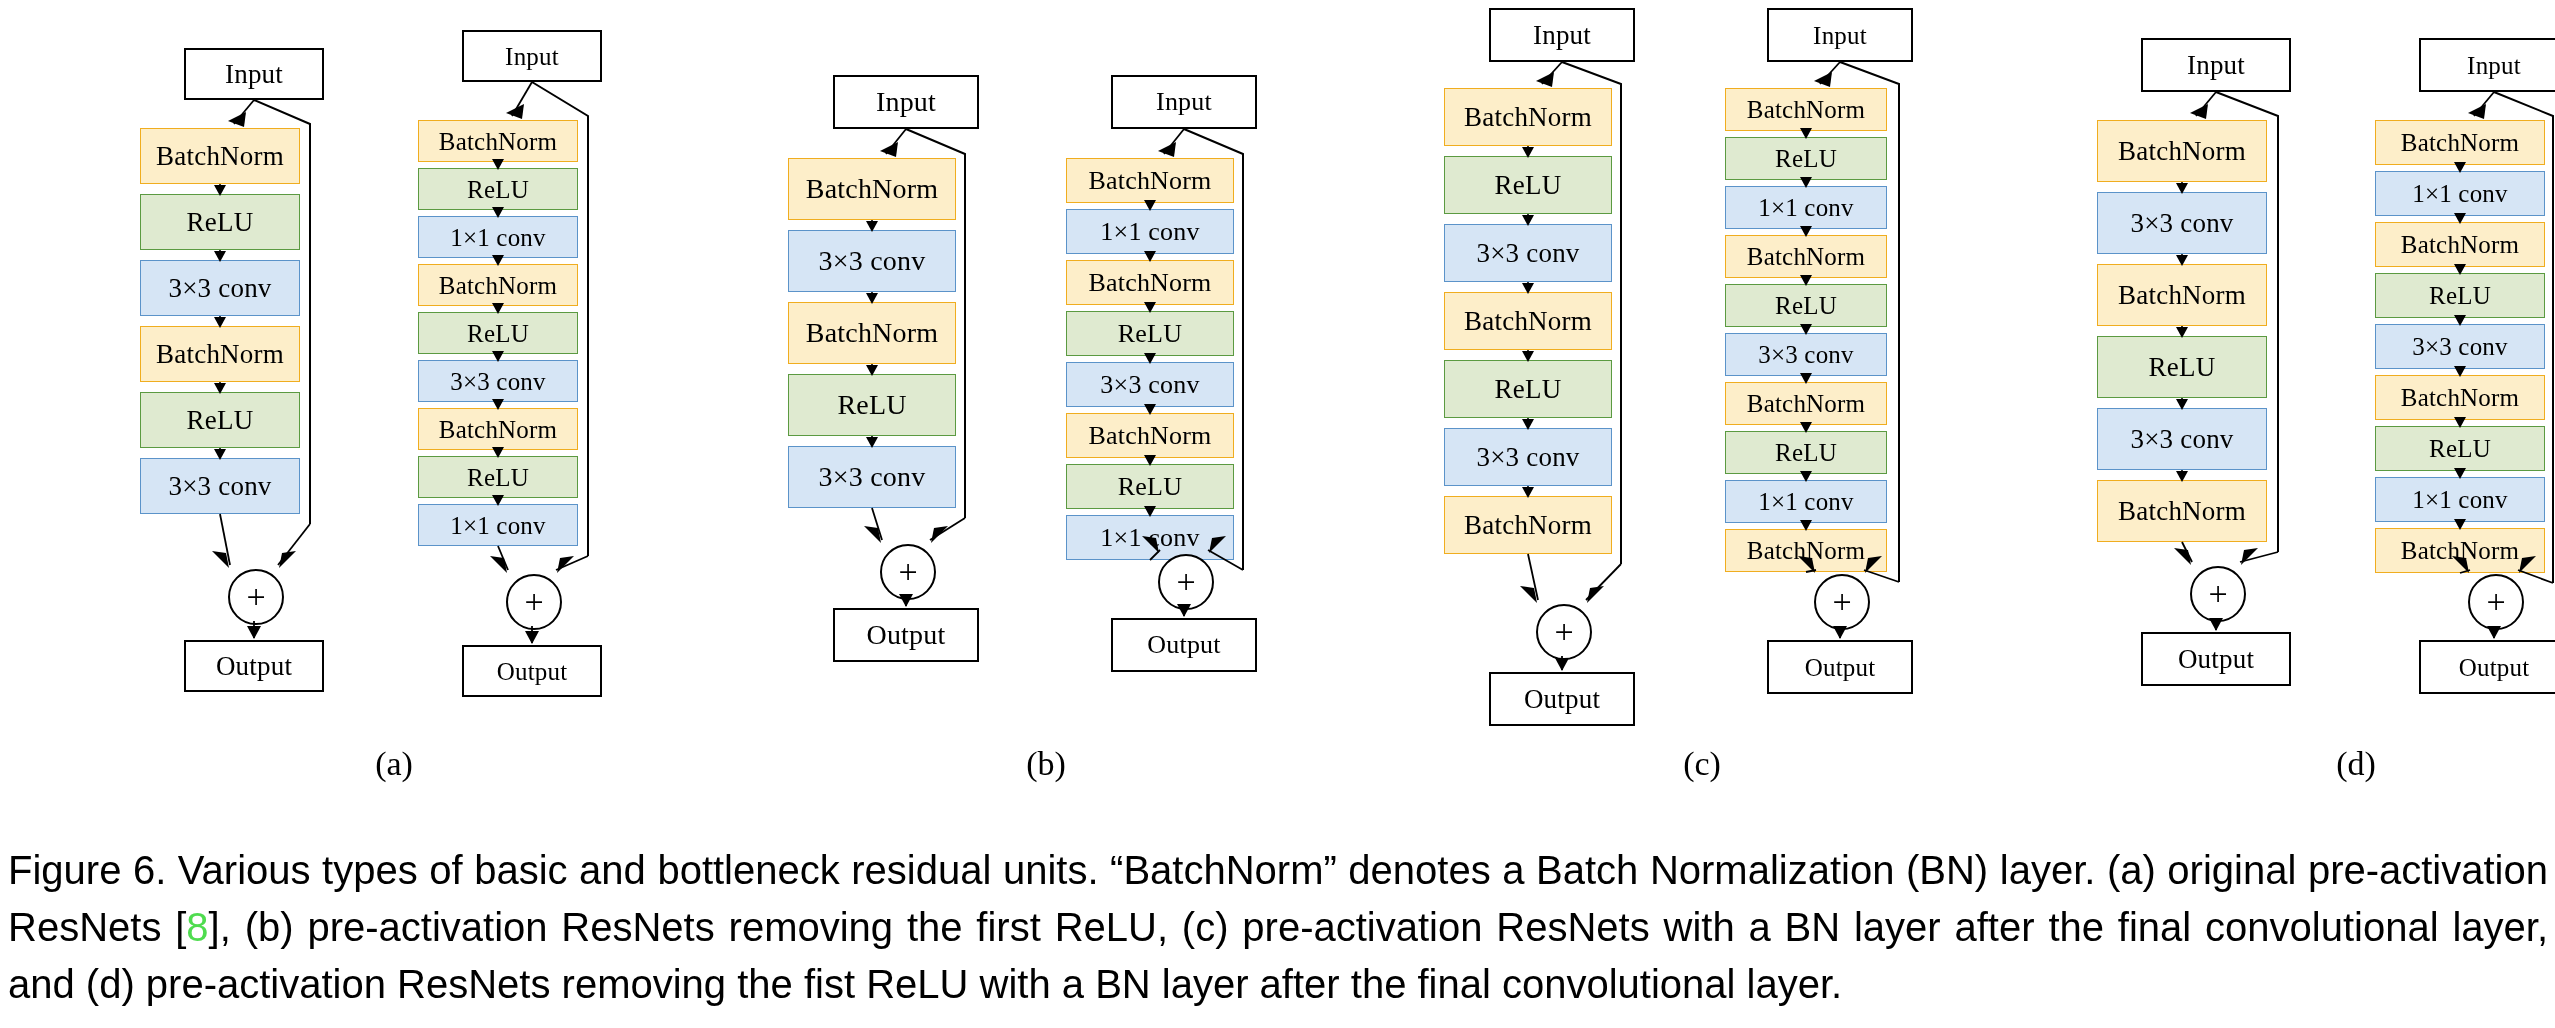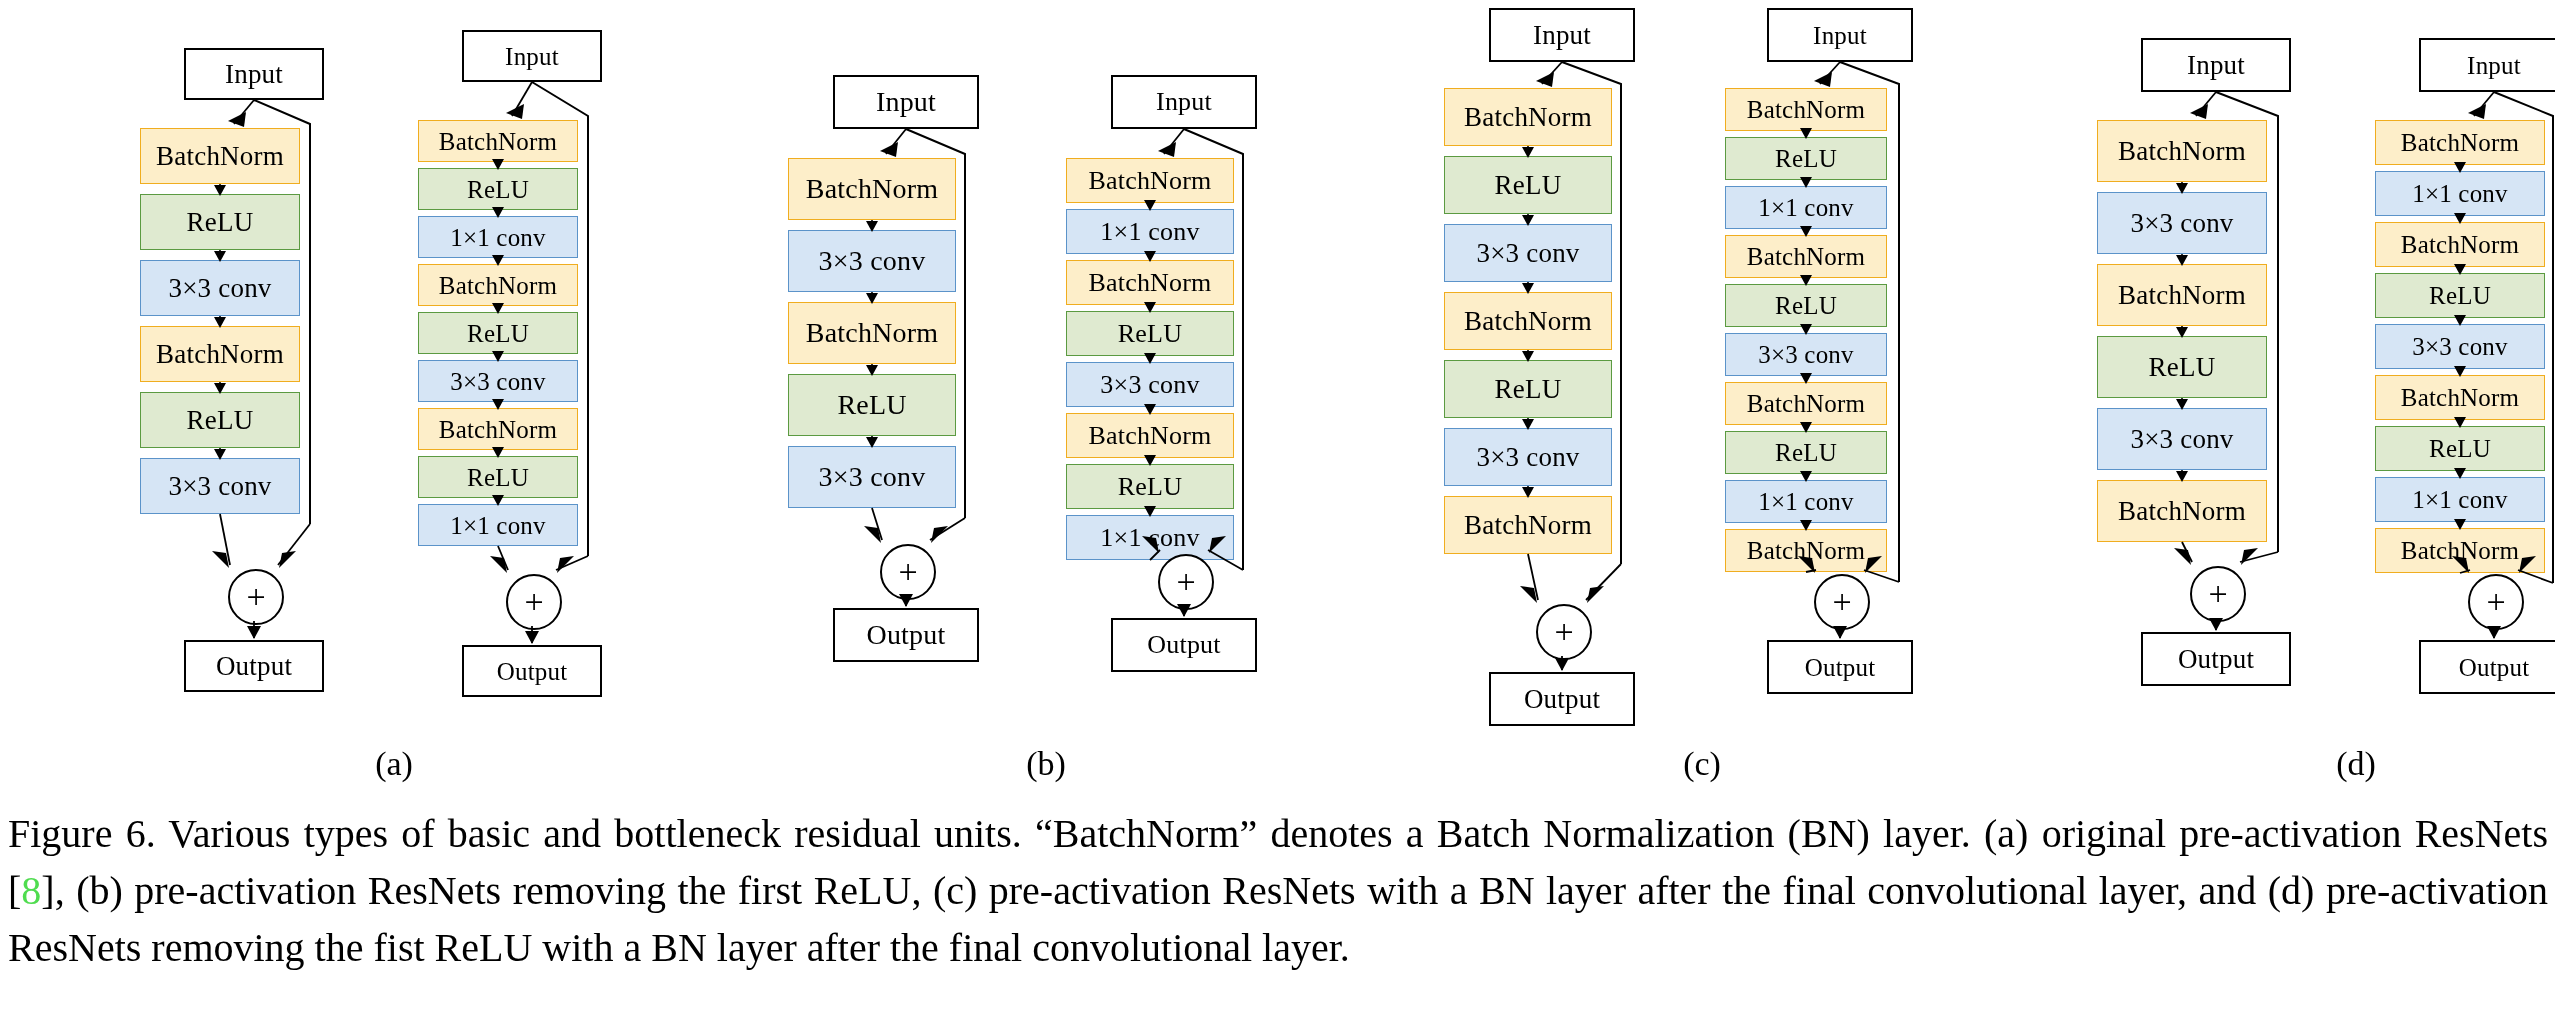--- a/index.html
+++ b/index.html
@@ -76,27 +76,27 @@
   svg.wires {
     position: absolute;
     left: 0; top: 0;
     width: 2555px;
     height: 760px;
     pointer-events: none;
   }
   #caption {
     position: absolute;
     left: 8px;
-    top: 806px;
+    top: 842px;
     width: 2540px;
     font-size: 40px;
     line-height: 1.42;
     color: #000000;
     text-align: justify;
-    font-family: Liberation Serif, serif;
+    font-family: Liberation Sans, sans-serif;
   }
   .cite { color: #4fdc4f; }
 </style>
 </head>
 <body>
 
 <div id="figure">
   <div id="panels">
       <div class="node io-box" style="left: 184px; top: 48px; width: 140px; height: 52px; font-size: 27px;">Input</div>
       <div class="node bn" style="left: 140px; top: 128px; width: 160px; height: 56px; font-size: 27px;">BatchNorm</div>

